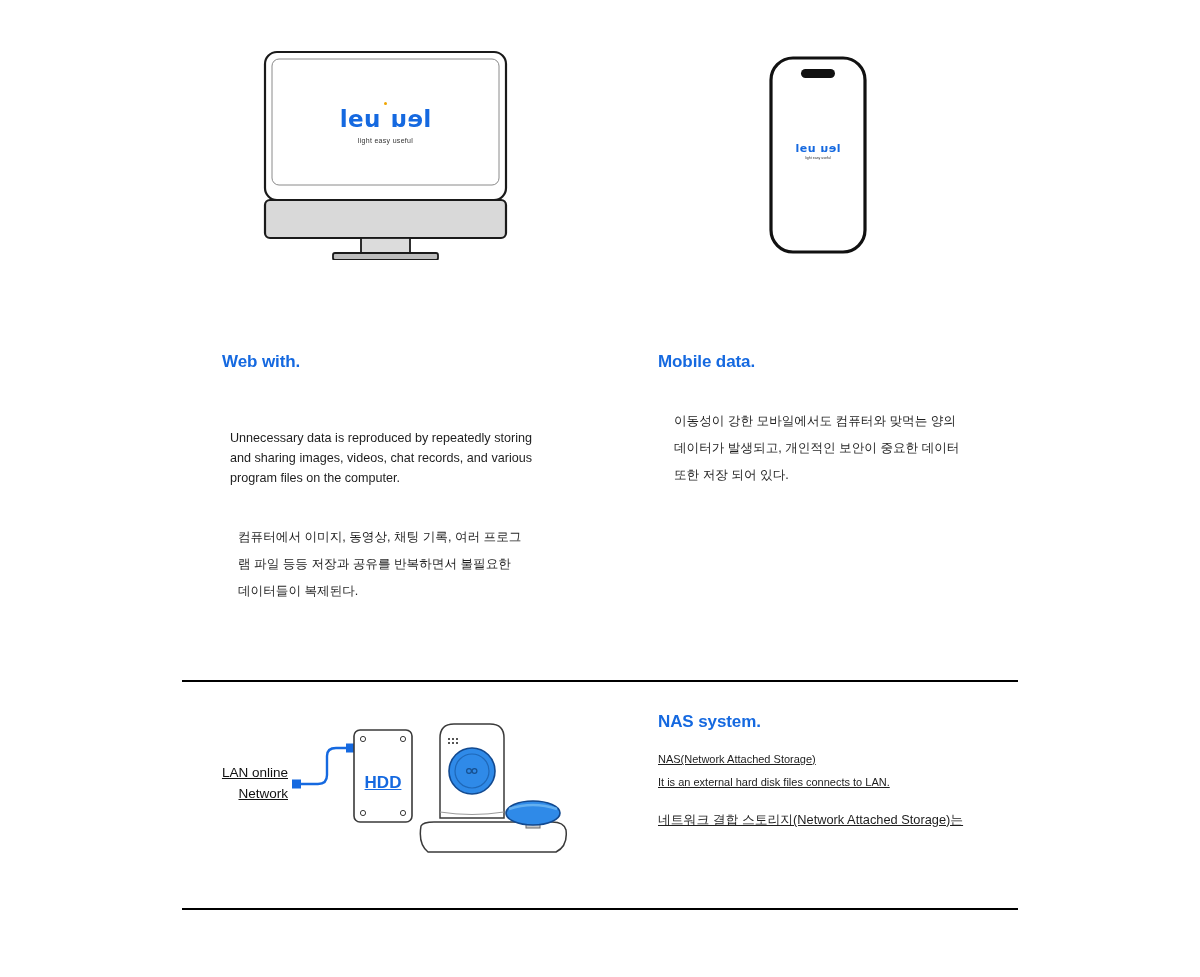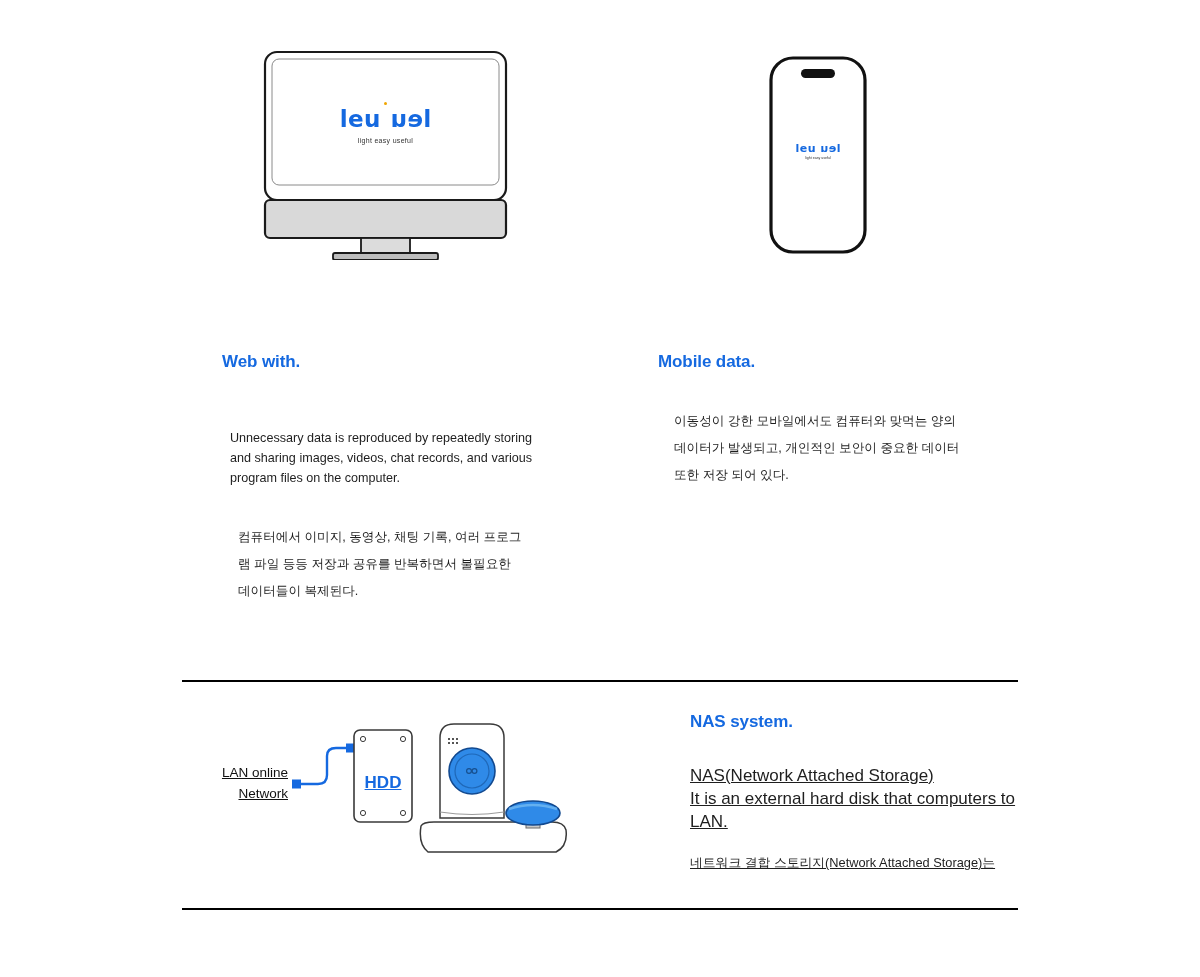--- a/index.html
+++ b/index.html
@@ -110,24 +110,24 @@
   .rule-bottom { top: 908px; }
 
   
   .nas-art {
     position: absolute;
     left: 196px;
     top: 716px;
     width: 420px;
     height: 150px;
   }
-  .col-nas { left: 690px; top: 712px; width: 340px; }
+  .col-nas { left: 658px; top: 712px; width: 340px; }
   .col-nas .nas-en {
-    margin-top: 32px;
-    font-size: 17px;
+    margin-top: 16px;
+    font-size: 11px;
     line-height: 23px;
     color: #1e1e1e;
   }
   .col-nas .nas-kr {
     font-size: 12.8px;
     line-height: 26px;
     color: #1e1e1e;
   }
   .nas-line { display: block; text-decoration: underline; }
 
@@ -235,20 +235,20 @@
     </svg>
 
     <div style="position:absolute; left:158px; top:57px; width:58px; text-align:center;
                 color:#1569e0; font-size:17px; font-weight:700;text-decoration:underline;">HDD</div>
   </div>
 
   <div class="col col-nas">
     <h2 class="sec-title">NAS system.</h2>
     <p class="nas-en">
       <span class="nas-line">NAS(Network Attached Storage)</span>
-      <span class="nas-line">It is an external hard disk that computers to LAN.</span>
+      <span class="nas-line">It is an external hard disk files connects to LAN.</span>
     </p>
     <p class="nas-kr">
       <span class="nas-line">네트워크 결합 스토리지(Network Attached Storage)는</span>
     </p>
   </div>
 
 </div>
 
 </body></html>

